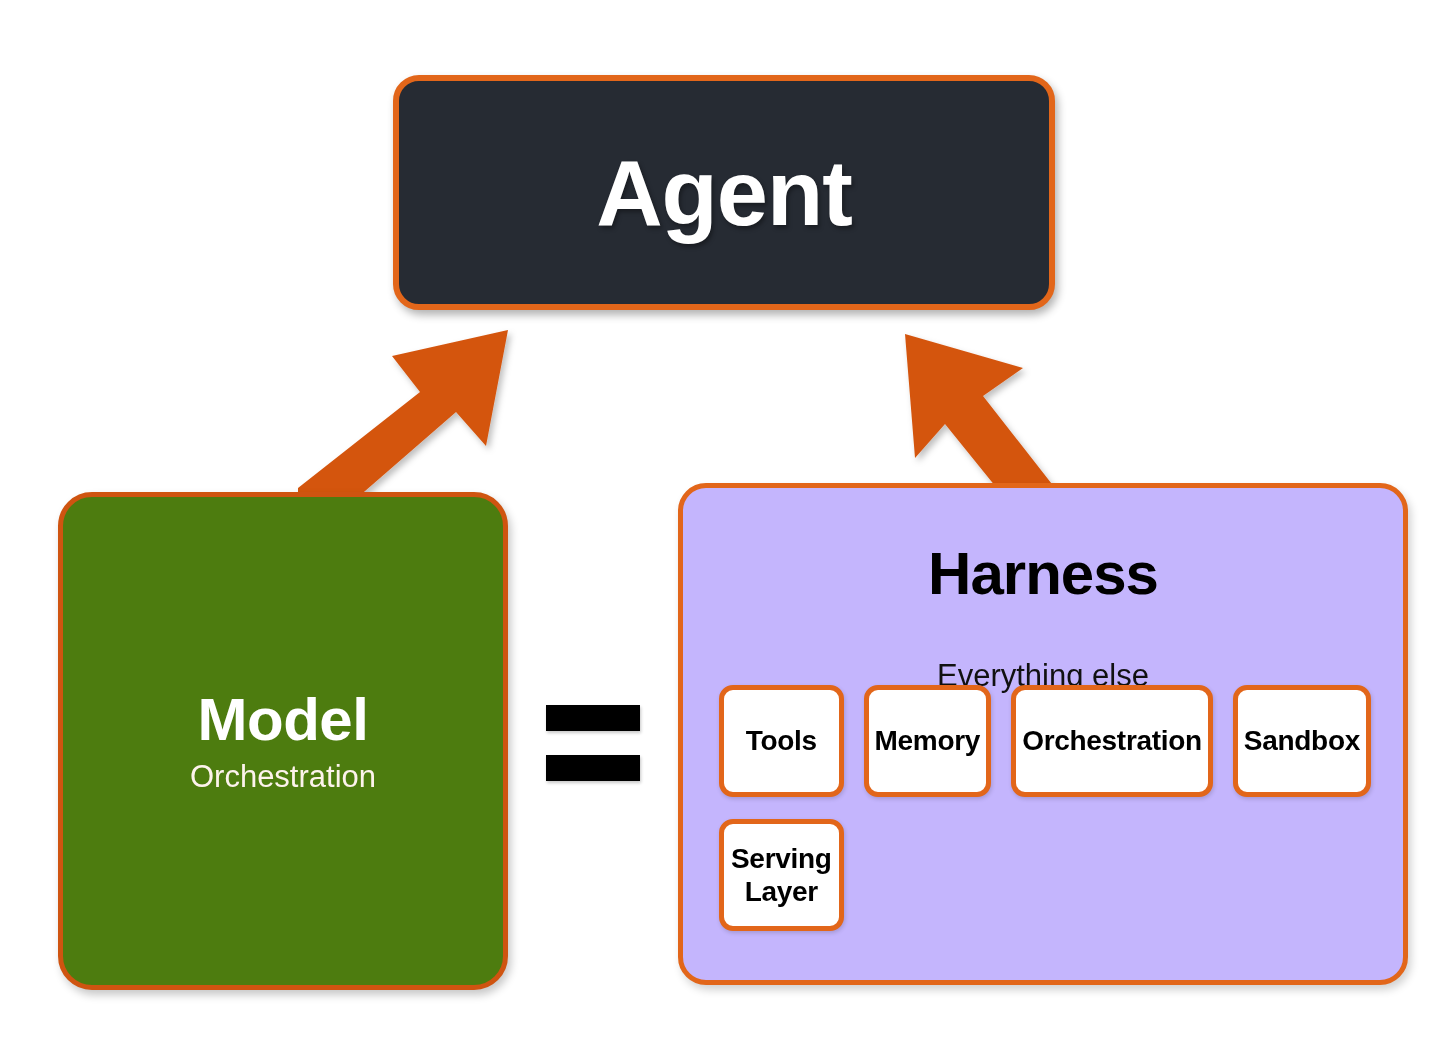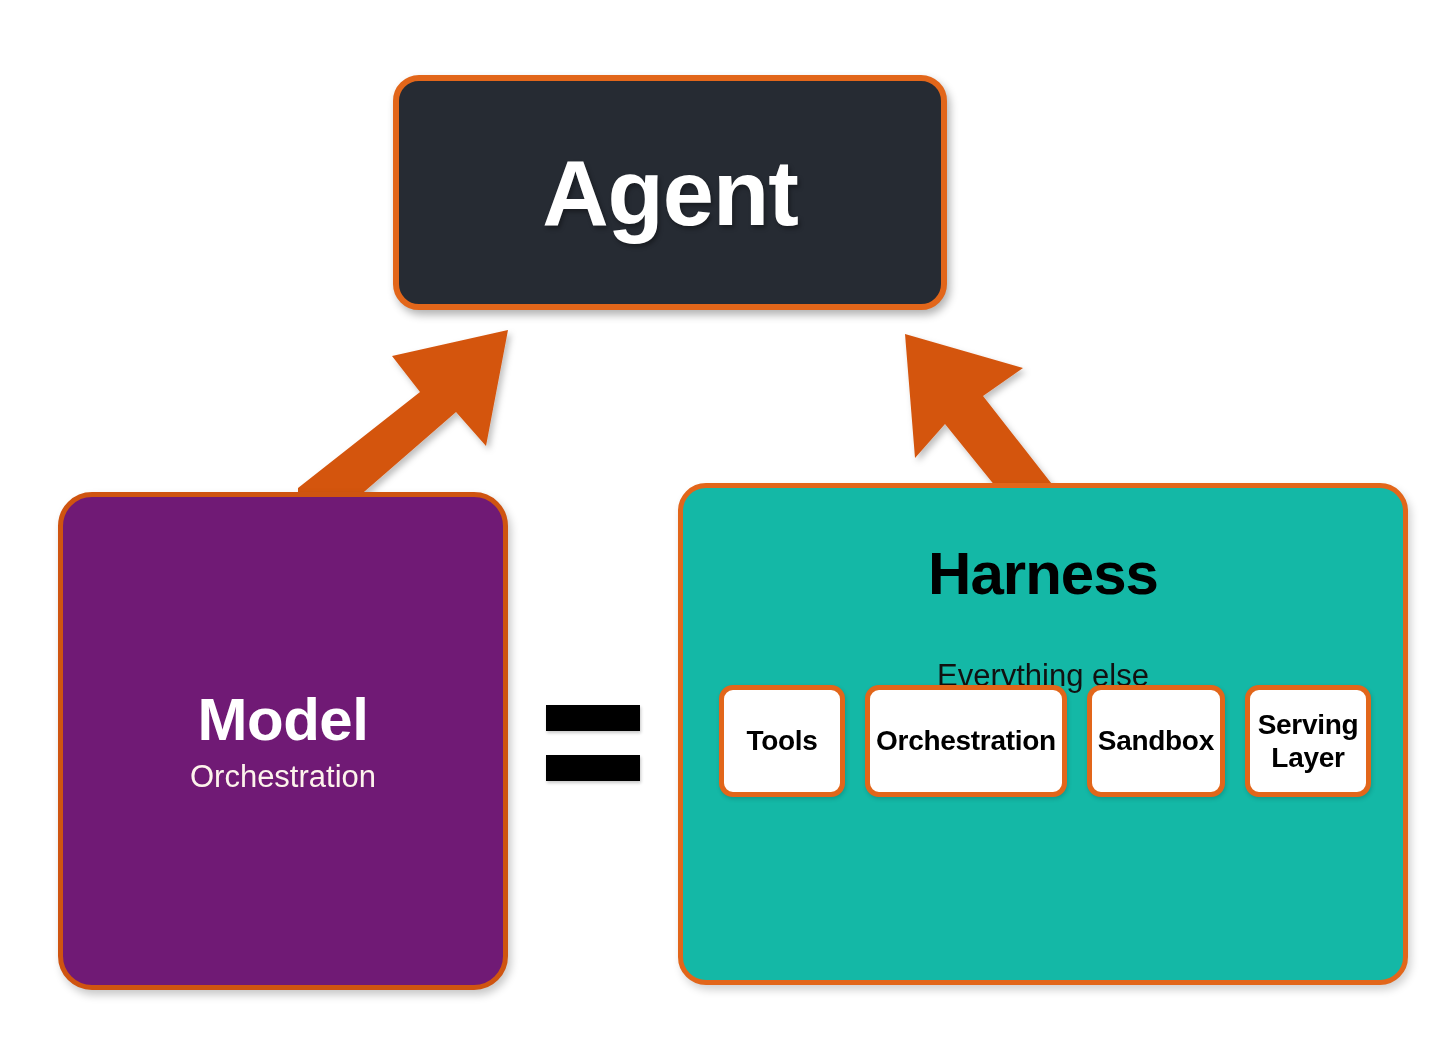--- a/index.html
+++ b/index.html
@@ -14,21 +14,21 @@
     background: #ffffff;
     overflow: hidden;
     font-family: "Liberation Sans", sans-serif;
   }
 
   
   #agent-box {
     position: absolute;
     left: 393px;
     top: 75px;
-    width: 554px;
+    width: 662px;
     height: 235px;
     box-sizing: border-box;
     background: #262b33;
     border: 6px solid #e2661a;
     border-radius: 26px;
     display: flex;
     align-items: center;
     justify-content: center;
     box-shadow: 3px 5px 9px rgba(0,0,0,0.30);
   }
@@ -42,21 +42,21 @@
   }
 
   
   #model-box {
     position: absolute;
     left: 58px;
     top: 492px;
     width: 450px;
     height: 498px;
     box-sizing: border-box;
-    background: #701a75;
+    background: #4d7c0f;
     border: 5px solid #cf5410;
     border-radius: 34px;
     display: flex;
     flex-direction: column;
     align-items: center;
     justify-content: center;
     box-shadow: 3px 5px 9px rgba(0,0,0,0.22);
   }
   #model-title {
     color: #ffffff;
@@ -92,21 +92,21 @@
   }
 
   
   #harness-panel {
     position: absolute;
     left: 678px;
     top: 483px;
     width: 730px;
     height: 502px;
     box-sizing: border-box;
-    background: #14b8a6;
+    background: #c4b5fd;
     border: 5px solid #e2661a;
     border-radius: 28px;
     box-shadow: 3px 5px 9px rgba(0,0,0,0.18);
   }
   #harness-title {
     position: absolute;
     left: 0;
     right: 0;
     top: 56px;
     text-align: center;
@@ -209,20 +209,23 @@
 
   <div id="harness-panel">
     <div id="harness-title">Harness</div>
     <div id="harness-subtitle">Everything else</div>
 
     <div id="harness-tiles">
       <div class="tile">
         <span class="tile-label">Tools</span>
       </div>
       <div class="tile">
+        <span class="tile-label">Memory</span>
+      </div>
+      <div class="tile">
         <span class="tile-label">Orchestration</span>
       </div>
       <div class="tile">
         <span class="tile-label">Sandbox</span>
       </div>
       <div class="tile">
         <span class="tile-label">Serving
 Layer</span>
       </div>
     </div>

